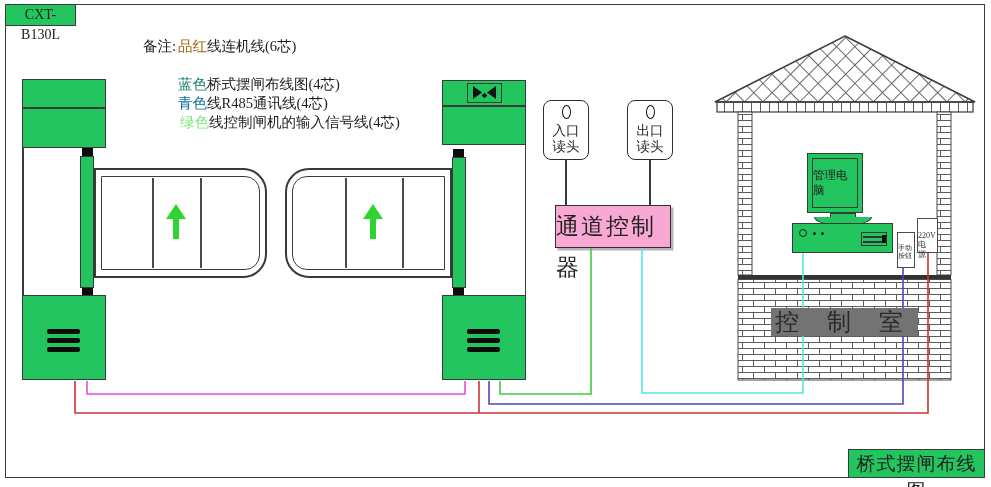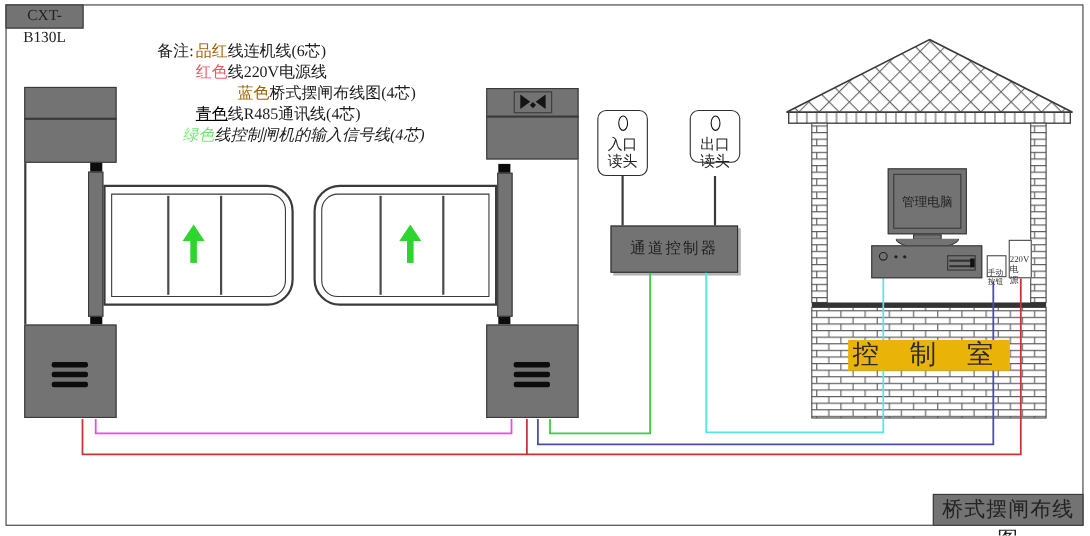--- a/index.html
+++ b/index.html
@@ -1,71 +1,68 @@
 <!DOCTYPE html>
 <html><head>
 <meta charset="utf-8">
 <style>
   html,body{margin:0;padding:0;background:#fff;}
   #app{position:relative;width:991px;height:487px;background:#fff;overflow:hidden;
        font-family:"Liberation Serif","DejaVu Serif",serif;color:#222;}
   .abs{position:absolute;}
-  .box{position:absolute;border:1.5px solid #3a3a3a;background:#737373;box-sizing:border-box;}
+  .box{position:absolute;border:1.5px solid #3a3a3a;background:#22c55e;box-sizing:border-box;}
   .vline{position:absolute;width:1.5px;background:#3a3a3a;}
   .hline{position:absolute;height:1.5px;background:#3a3a3a;}
   .blackbit{position:absolute;background:#0c0c0c;}
   .vent{position:absolute;height:4.5px;border-radius:2px;background:#0c0c0c;}
   .note-line{position:absolute;font-size:14.5px;white-space:nowrap;color:#1c1c1c;}
   .pre{white-space:pre-line;}
   .arm-outer{position:absolute;border:2px solid #3a3a3a;background:#fff;box-sizing:border-box;}
   .arm-inner{position:absolute;border:1.5px solid #3a3a3a;background:#fff;box-sizing:border-box;}
   .divider{position:absolute;width:1.5px;background:#4a4a4a;}
   .arrow{position:absolute;width:22px;height:36px;}
   .arrow .head{position:absolute;left:1px;top:0;width:0;height:0;
     border-left:10px solid transparent;border-right:10px solid transparent;border-bottom:15px solid #2ed52e;}
   .arrow .stem{position:absolute;left:8px;top:14px;width:6px;height:21px;background:#2ed52e;}
   .reader{position:absolute;border:1.6px solid #2e2e2e;border-radius:8px;background:#fff;
     box-sizing:border-box;text-align:center;font-size:13.5px;line-height:16px;}
   .reader .oval{display:inline-block;width:7px;height:12px;border:1.5px solid #111;border-radius:50%;margin-top:4px;}
-  .ctrl{position:absolute;border:1.6px solid #2e2e2e;background:#737373;box-sizing:border-box;
-    box-shadow:2.5px 2.5px 0 #b5b5b5;text-align:center;font-size:14px;letter-spacing:2px;}
+  .ctrl{position:absolute;border:1.6px solid #2e2e2e;background:#f9a8d4;box-sizing:border-box;
+    box-shadow:2.5px 2.5px 0 #b5b5b5;text-align:left;font-size:23px;letter-spacing:2px;}
   .smallbox{position:absolute;border:1px solid #4a4a4a;background:#fff;box-sizing:border-box;
     text-align:left;color:#333;}
   .wm{position:absolute;color:#989898;font-weight:bold;letter-spacing:2px;
       text-shadow:1px 1px 0 #dedede,-1px -1px 0 #838383;pointer-events:none;z-index:40;}
   svg.overlay{position:absolute;left:0;top:0;pointer-events:none;}
-  .crlabel{background:#eab308;padding:1px 4px;font-size:24px;letter-spacing:11px;color:#2a2a2a;}
+  .crlabel{background:#737373;padding:1px 4px;font-size:24px;letter-spacing:11px;color:#2a2a2a;}
 </style>
 </head>
 <body>
 
 <div id="app">
 
   <div class="box" style="left:5px;top:4px;width:980px;height:474px;background:transparent;"></div>
 
   <div class="box" style="left:5px;top:4px;width:71px;height:22px;text-align:center;font-size:14px;line-height:20px;">
     <span>CXT-B130L</span>
   </div>
 
   <div class="note-line" style="left:143px;top:37px;">
     <span>备注:</span>
   </div>
   <div class="note-line" style="left:178px;top:37px;">
     <span style="color: #a16207;">品红</span><span>线连机线(6芯)</span>
   </div>
-  <div class="note-line" style="left:178px;top:56px;">
-    <span style="color: rgb(242, 89, 100);">红色</span><span>线220V电源线</span>
-  </div>
   <div class="note-line" style="left:178px;top:75px;">
-    <span style="color: #a16207; margin-left: 38px;">蓝色</span><span>桥式摆闸布线图(4芯)</span>
+    <span style="color: #0f766e;">蓝色</span><span>桥式摆闸布线图(4芯)</span>
   </div>
   <div class="note-line" style="left:178px;top:94px;">
-    <span style="color: #000000; text-decoration: underline;">青色</span><span>线R485通讯线(4芯)</span>
+    <span style="color: #0369a1;">青色</span><span>线R485通讯线(4芯)</span>
   </div>
-  <div class="note-line" style="left:166px;top:113px;font-style:italic;">
+  <div class="note-line" style="left:180px;top:113px;">
     <span style="color: rgb(116, 232, 116);">绿色</span><span>线控制闸机的输入信号线(4芯)</span>
   </div>
 
   <div class="box" style="left:22px;top:79px;width:84px;height:69px;border-width:1.6px;"></div>
   <div class="hline" style="left:22px;top:107px;width:84px;"></div>
   <div class="vline" style="left:22px;top:148px;height:147px;"></div>
   <div class="box" style="left:80px;top:156px;width:14px;height:132px;"></div>
   <div class="blackbit" style="left:82px;top:148px;width:11px;height:8px;"></div>
   <div class="blackbit" style="left:82px;top:288px;width:11px;height:7px;"></div>
   <div class="box" style="left:22px;top:295px;width:84px;height:85px;border-width:1.8px;"></div>
@@ -107,21 +104,21 @@
   <div class="arrow" style="left:362px;top:204px;">
     <div class="head" style="border-bottom-color: rgb(46, 213, 46);"></div>
     <div class="stem" style="background: rgb(46, 213, 46);"></div>
   </div>
 
   <div class="reader" style="left:543px;top:100px;width:46px;height:60px;">
     <span class="oval"></span>
     <div class="pre">入口
 读头</div>
   </div>
-  <div class="reader" style="left:627px;top:100px;width:46px;height:48px;">
+  <div class="reader" style="left:627px;top:100px;width:46px;height:60px;">
     <span class="oval"></span>
     <div class="pre">出口
 读头</div>
   </div>
   <div class="vline" style="left:565px;top:160px;height:45px;"></div>
   <div class="vline" style="left:649px;top:160px;height:45px;"></div>
   <div class="ctrl" style="left:555px;top:205px;width:116px;height:43px;line-height:41px;">
     <span>通道控制器</span>
   </div>
 
@@ -148,41 +145,41 @@
 
   <svg class="overlay" width="991" height="487">
     <polyline fill="none" stroke-width="1.6" points="87,381 87,394 465,394 465,381" stroke="#e74ae7"></polyline>
     <polyline fill="none" stroke-width="1.6" points="75,381 75,413 928,413 928,253" stroke="#c93434"></polyline>
     <polyline fill="none" stroke-width="1.6" points="479,381 479,413" stroke="#c93434"></polyline>
     <polyline fill="none" stroke-width="1.6" points="489,381 489,404 903,404 903,256" stroke="#4a4ab8"></polyline>
     <polyline fill="none" stroke-width="1.6" points="500,381 500,394 591,394 591,248" stroke="#3ecc3e"></polyline>
     <polyline fill="none" stroke-width="1.6" points="642,248 642,393 803,393 803,253" stroke="#55e6e6"></polyline>
   </svg>
 
-  <div class="box" style="left:807px;top:153px;width:72px;height:60px;border-width:1.8px;">
+  <div class="box" style="left:807px;top:153px;width:56px;height:60px;border-width:1.8px;">
     <div class="box" style="left:4px;top:4px;right:4px;bottom:4px;width:auto;height:auto;border-width:1px;position:absolute;
                 display:flex;align-items:center;justify-content:center;font-size:11.5px;">
       <span>管理电脑</span>
     </div>
   </div>
   <div class="box" style="left:830px;top:213px;width:26px;height:5px;border-width:1px;"></div>
   <div class="box" style="left:814px;top:217px;width:58px;height:9px;border-width:1.5px;border-top:none;border-radius:0 0 29px 29px / 0 0 9px 9px;"></div>
 
   <div class="box" style="left:792px;top:223px;width:101px;height:30px;border-width:1.8px;">
     <div style="position:absolute;left:6px;top:5px;width:6px;height:6px;border:1.5px solid #222;border-radius:50%;"></div>
     <div style="position:absolute;left:20px;top:8px;width:3px;height:3px;background:#222;border-radius:50%;"></div>
     <div style="position:absolute;left:28px;top:8px;width:3px;height:3px;background:#222;border-radius:50%;"></div>
     <div style="position:absolute;left:68px;top:8px;width:26px;height:14px;border:1.5px solid #333;box-sizing:border-box;">
       <div style="position:absolute;left:1px;top:3px;width:21px;height:1.5px;background:#333;"></div>
       <div style="position:absolute;left:1px;top:8px;width:21px;height:1.5px;background:#333;"></div>
       <div style="position:absolute;right:0;top:2px;width:4px;height:8px;background:#111;"></div>
     </div>
   </div>
 
-  <div class="smallbox pre" style="left:897px;top:232px;width:18px;height:20px;font-size:7px;line-height:8px;padding-top:3px;">
+  <div class="smallbox pre" style="left:897px;top:232px;width:18px;height:36px;font-size:7px;line-height:8px;padding-top:3px;">
     <span class="pre">手动
 按钮</span>
   </div>
   <div class="smallbox pre" style="left:917px;top:218px;width:21px;height:35px;font-size:8px;line-height:9.5px;padding-top:2px;">
     <span class="pre">220V
 电
 源</span>
   </div>
 
   <div class="abs" style="left:752px;top:306px;width:185px;text-align:center;">

